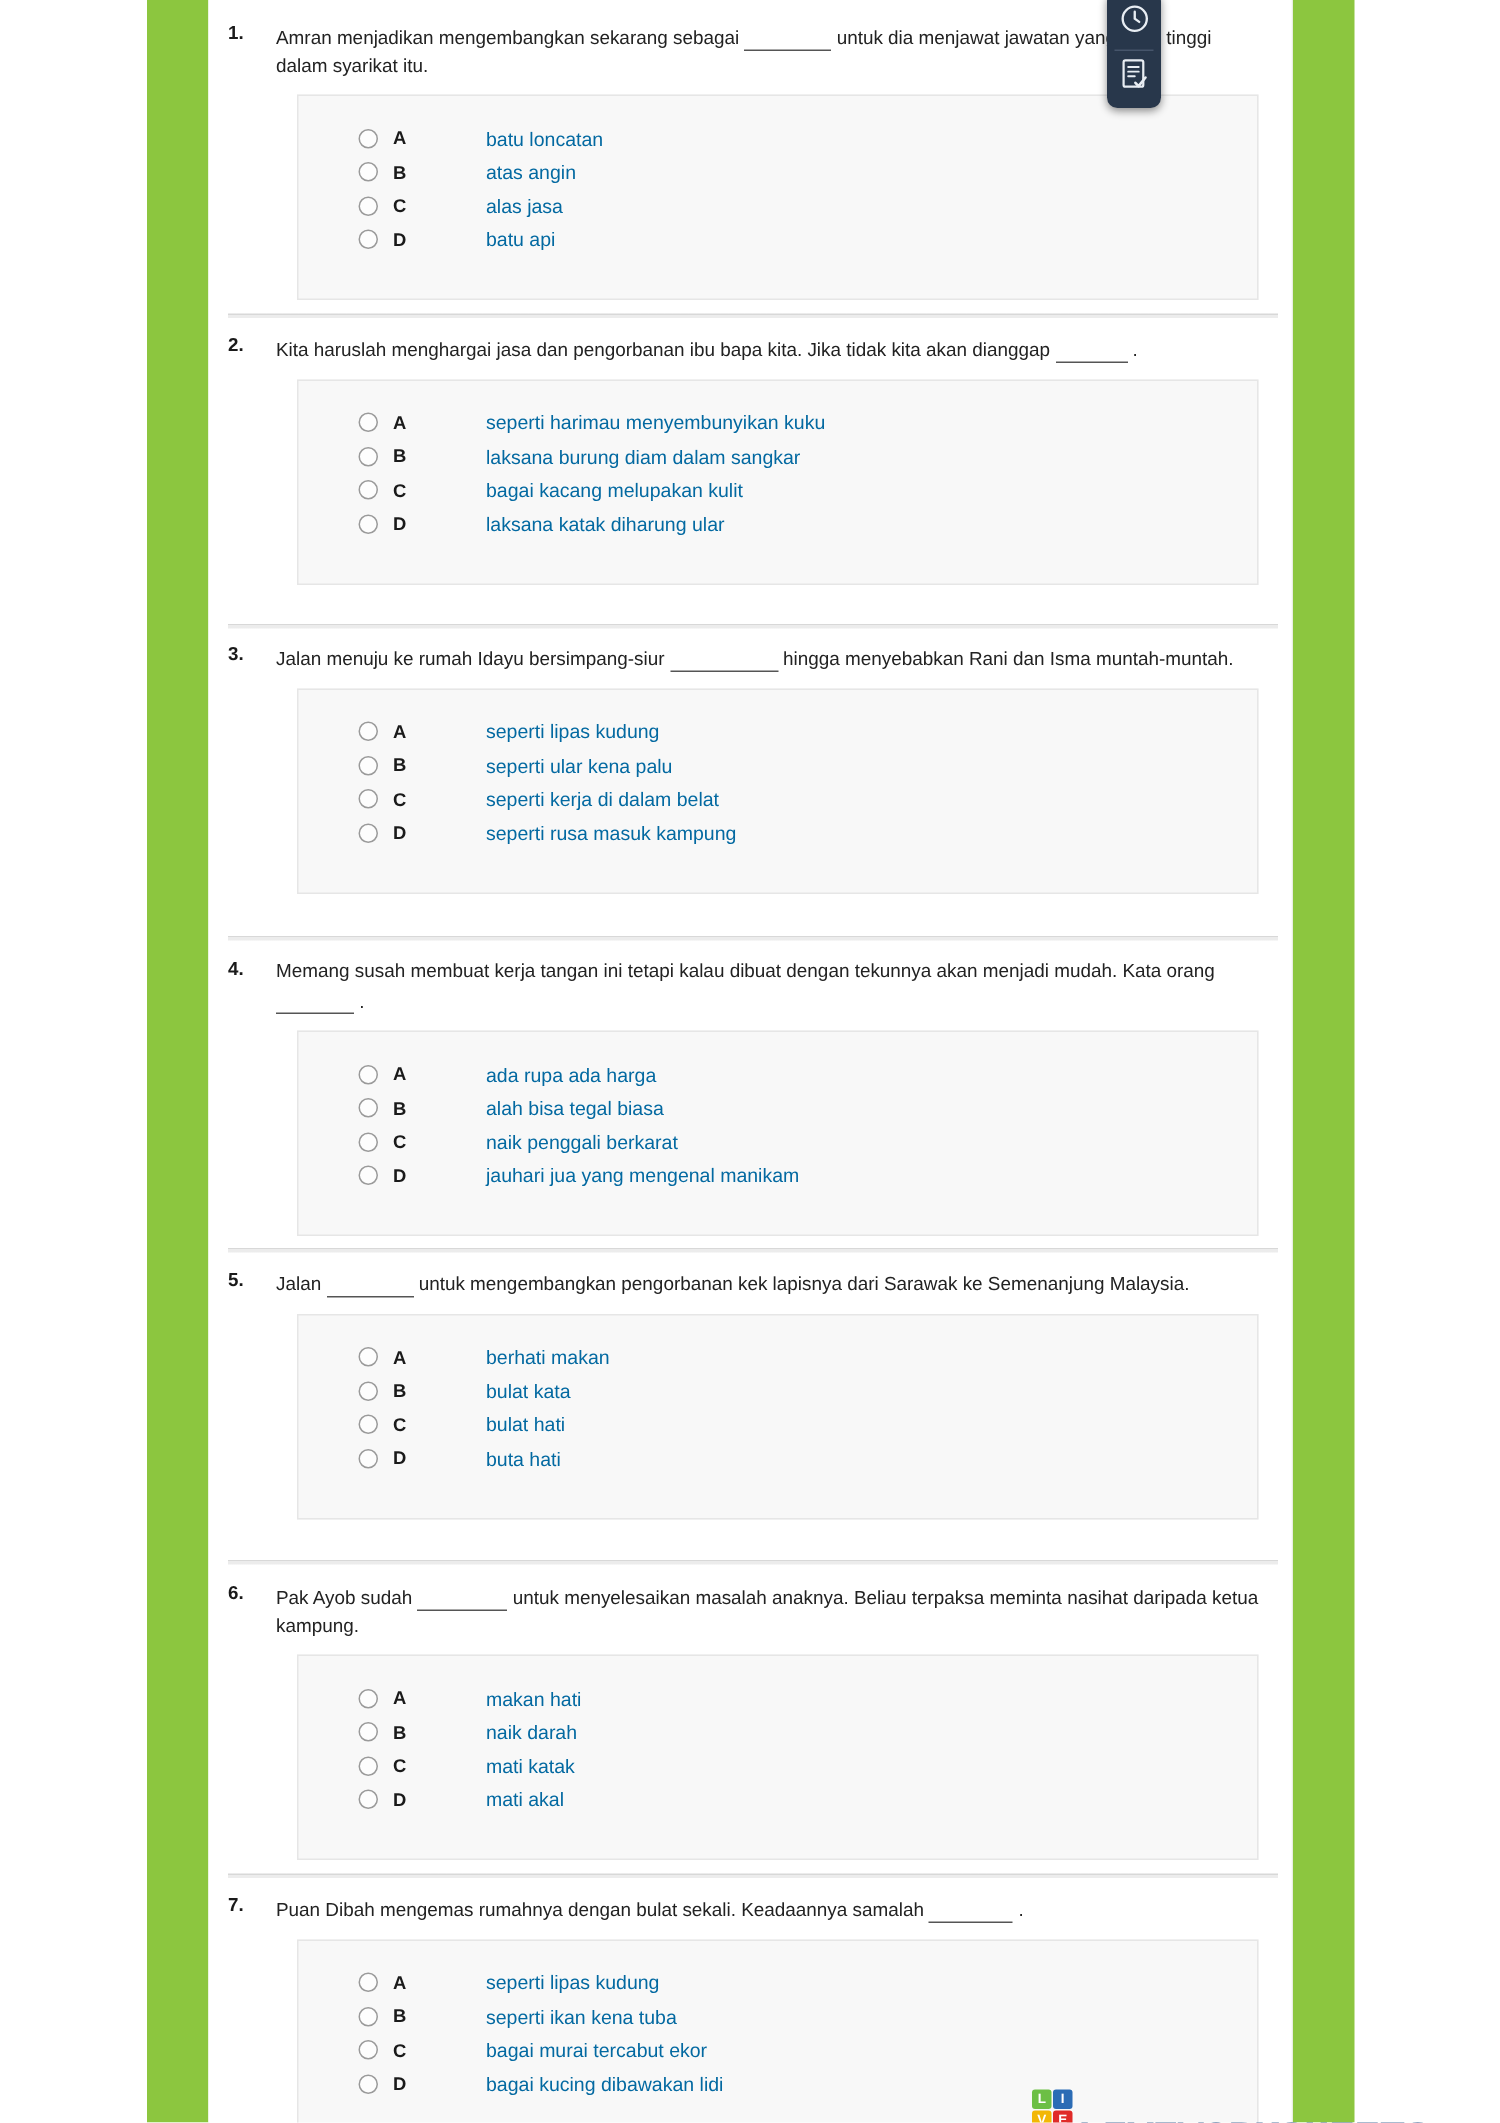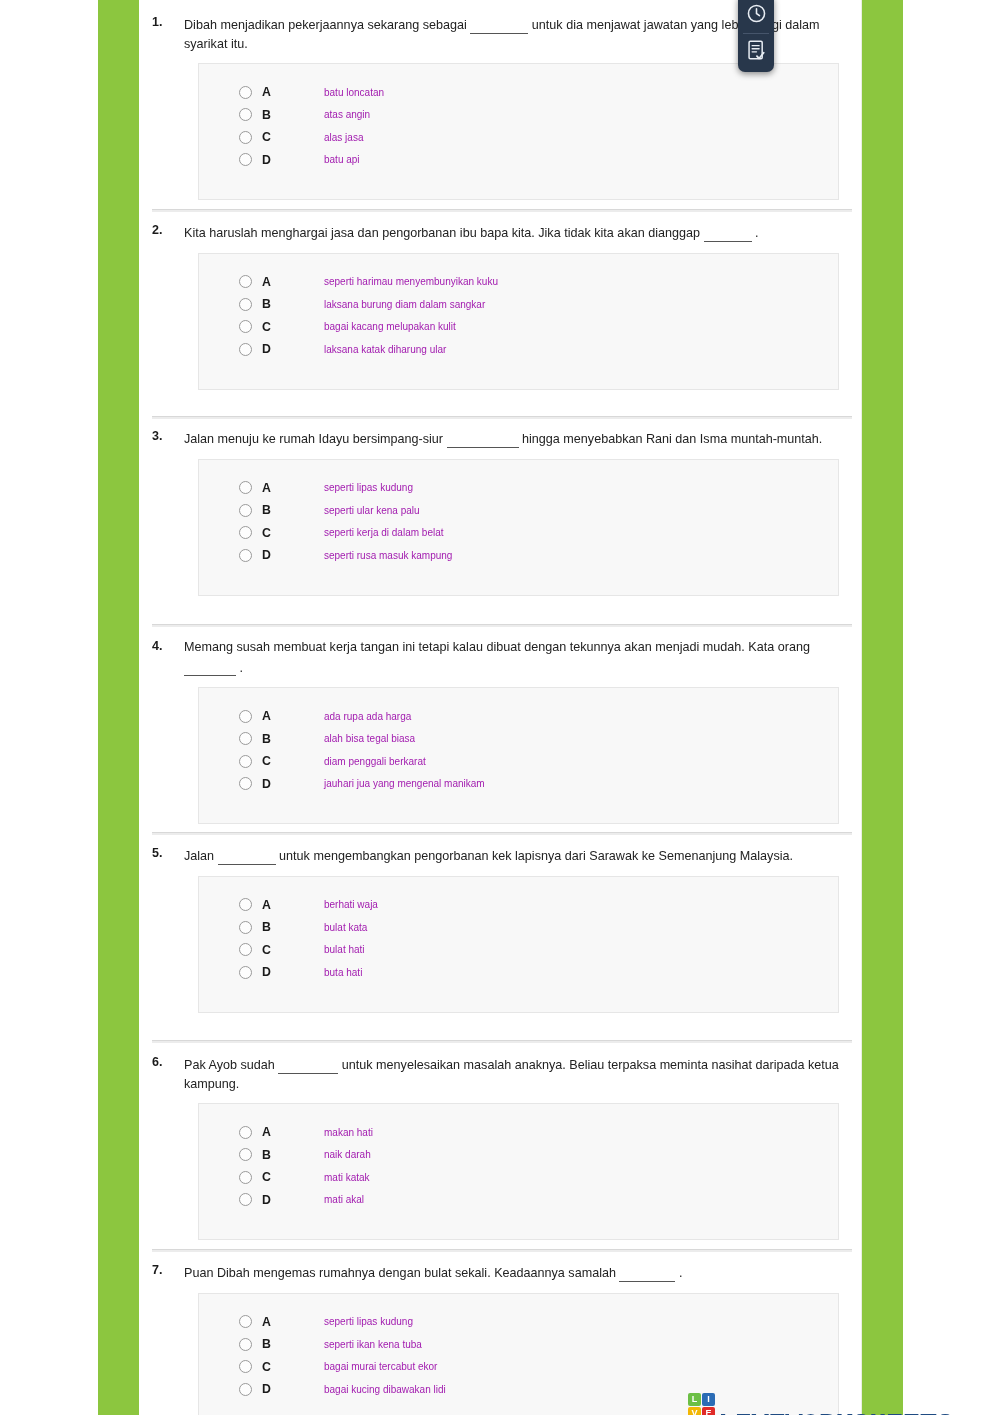--- a/index.html
+++ b/index.html
@@ -77,21 +77,21 @@
     border:1px solid #9a9a9a;
     border-radius:50%;
     background:#fdfdfd;
     margin-right:10px;
   }
   .opt-letter{
     font-size:12.3px;font-weight:bold;color:#1a1a1a;
     width:16px;flex:0 0 16px;
   }
   .opt-label{
-    font-size:10px;color:#a21caf;padding-left:46px;
+    font-size:13px;color:#0369a1;padding-left:46px;
   }
 
   
   .divider{
     position:absolute;left:13px;width:700px;height:3px;
     background:linear-gradient(to bottom,#d8d8d8 0,#d8d8d8 1px,#ececec 1px,#ececec 3px);
   }
 
   
   .toolbar{
@@ -148,21 +148,21 @@
 <div class="green-bar left"></div>
 <div class="green-bar right"></div>
 <div class="seam l"></div>
 <div class="seam r"></div>
 
 <div class="sheet">
   <div id="questions-root">
       <div class="question" style="top: 14px;">
         <div class="q-head">
           <div class="q-num">1.</div>
-          <div class="q-text"><span>Dibah menjadikan pekerjaannya sekarang sebagai</span> <span class="blank" style="width: 58px;">&nbsp;</span> <span>untuk dia menjawat jawatan yang lebih tinggi dalam syarikat itu.</span></div>
+          <div class="q-text"><span>Amran menjadikan mengembangkan sekarang sebagai</span> <span class="blank" style="width: 58px;">&nbsp;</span> <span>untuk dia menjawat jawatan yang lebih tinggi dalam syarikat itu.</span></div>
         </div>
         <div class="opt-box">
           <div class="opt-row">
             <div class="radio"></div>
             <div class="opt-letter">A</div>
             <div class="opt-label">batu loncatan</div>
           </div>
           <div class="opt-row">
             <div class="radio"></div>
             <div class="opt-letter">B</div>
@@ -248,39 +248,39 @@
             <div class="opt-label">ada rupa ada harga</div>
           </div>
           <div class="opt-row">
             <div class="radio"></div>
             <div class="opt-letter">B</div>
             <div class="opt-label">alah bisa tegal biasa</div>
           </div>
           <div class="opt-row">
             <div class="radio"></div>
             <div class="opt-letter">C</div>
-            <div class="opt-label">diam penggali berkarat</div>
+            <div class="opt-label">naik penggali berkarat</div>
           </div>
           <div class="opt-row">
             <div class="radio"></div>
             <div class="opt-letter">D</div>
             <div class="opt-label">jauhari jua yang mengenal manikam</div>
           </div>
         </div>
       </div>
       <div class="question" style="top: 845px;">
         <div class="q-head">
           <div class="q-num">5.</div>
           <div class="q-text"><span>Jalan</span> <span class="blank" style="width: 58px;">&nbsp;</span> <span>untuk mengembangkan pengorbanan kek lapisnya dari Sarawak ke Semenanjung Malaysia.</span></div>
         </div>
         <div class="opt-box">
           <div class="opt-row">
             <div class="radio"></div>
             <div class="opt-letter">A</div>
-            <div class="opt-label">berhati waja</div>
+            <div class="opt-label">berhati makan</div>
           </div>
           <div class="opt-row">
             <div class="radio"></div>
             <div class="opt-letter">B</div>
             <div class="opt-label">bulat kata</div>
           </div>
           <div class="opt-row">
             <div class="radio"></div>
             <div class="opt-letter">C</div>
             <div class="opt-label">bulat hati</div>

